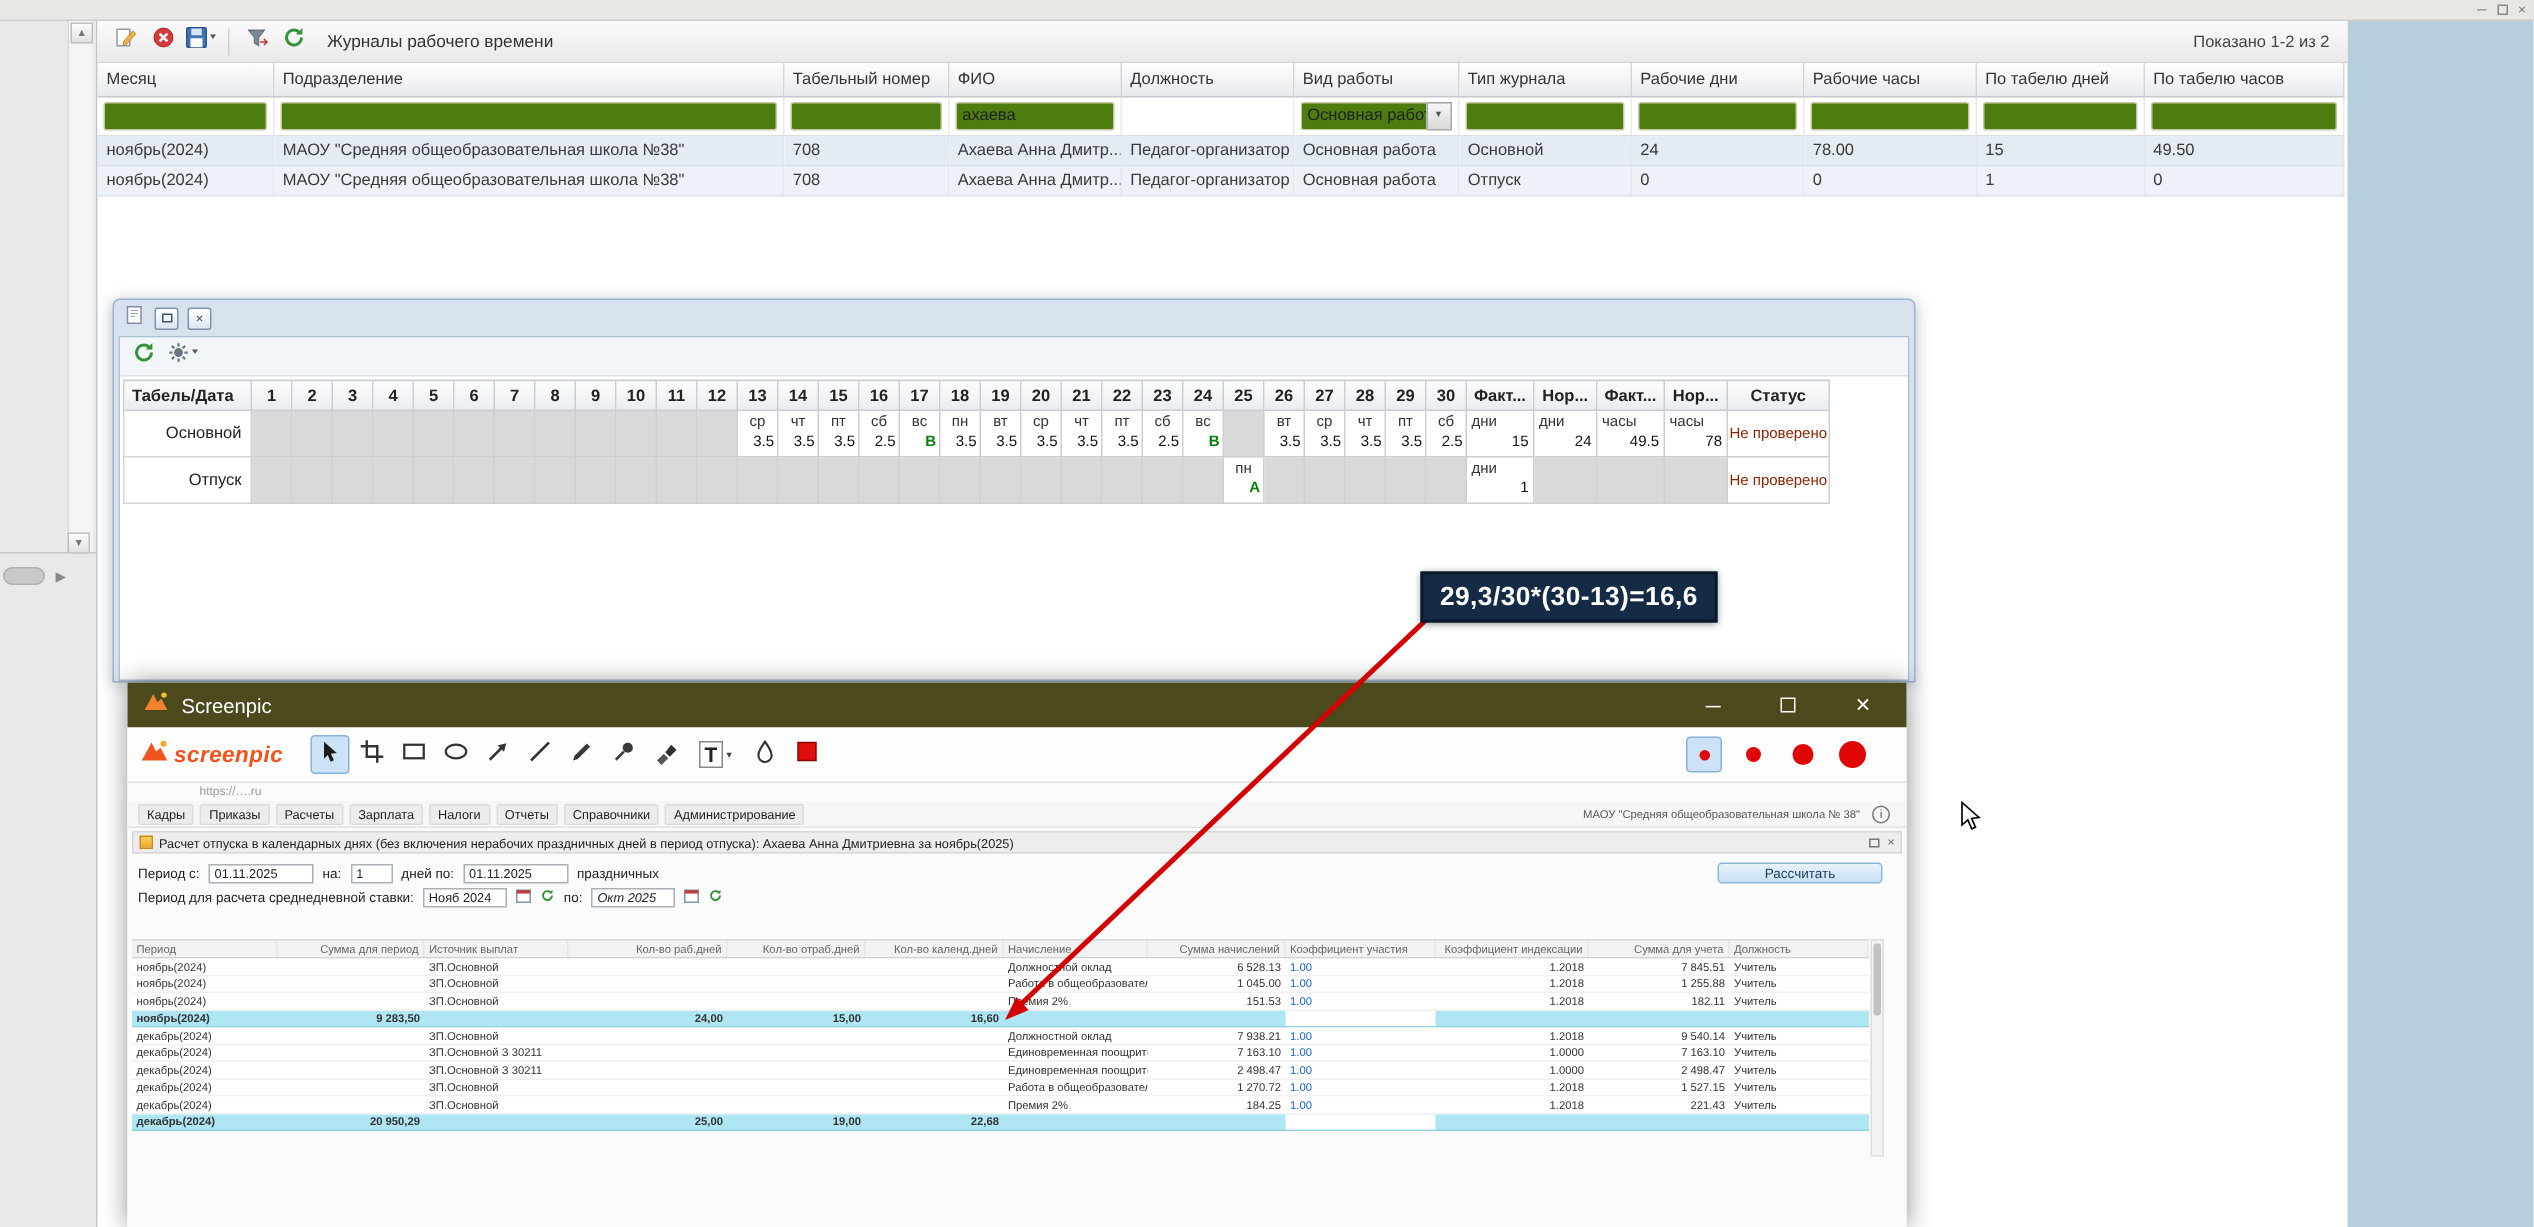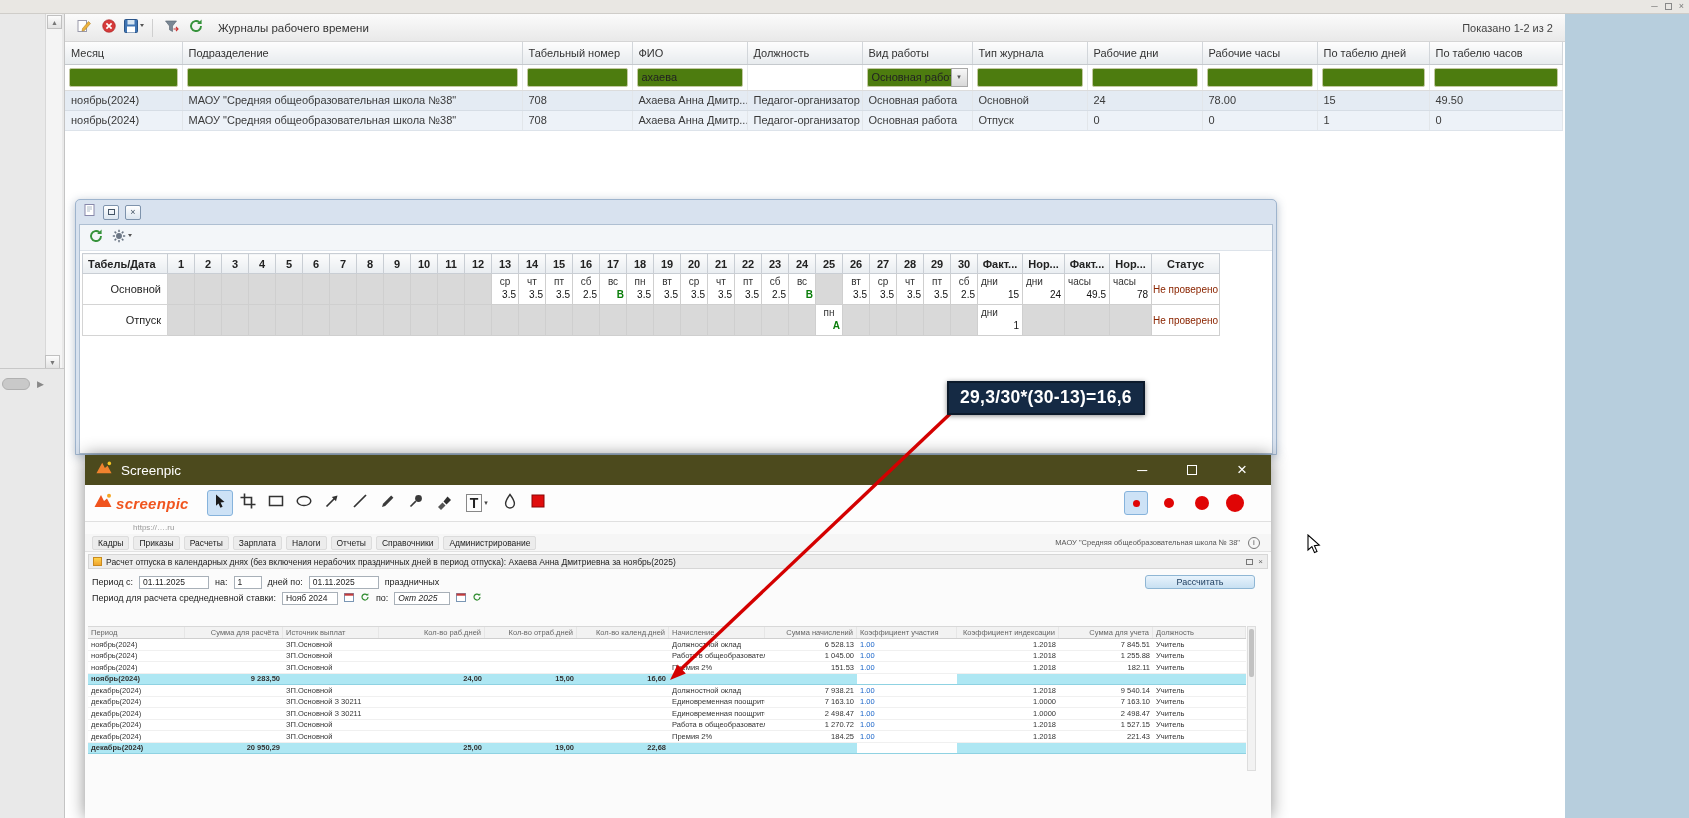--- a/index.html
+++ b/index.html
@@ -693,21 +693,21 @@
           <span><svg width="10" height="10">
                 <path d="M8 5a3 3 0 1 1-1-2.2" fill="none" stroke="#2e8b2e" stroke-width="1.2"></path>
                 <path d="M8.3 1.2 V3.6 H5.9 Z" fill="#2e8b2e"></path>
               </svg></span>
         </div>
         <div class="cap-btn">Рассчитать</div>
       </div>
       <div class="cap-table" id="capTable">
           <div class="cap-thead">
             <div class="cap-th" style="width:97px">Период</div>
-            <div class="cap-th r" style="width:98px">Сумма для расчёта</div>
+            <div class="cap-th r" style="width:98px">Сумма для период</div>
             <div class="cap-th" style="width:96px">Источник выплат</div>
             <div class="cap-th r" style="width:106px">Кол-во раб.дней</div>
             <div class="cap-th r" style="width:92px">Кол-во отраб.дней</div>
             <div class="cap-th r" style="width:92px">Кол-во календ.дней</div>
             <div class="cap-th" style="width:96px">Начисление</div>
             <div class="cap-th r" style="width:92px">Сумма начислений</div>
             <div class="cap-th" style="width:100px">Коэффициент участия</div>
             <div class="cap-th r" style="width:102px">Коэффициент индексации</div>
             <div class="cap-th r" style="width:94px">Сумма для учета</div>
             <div class="cap-th" style="width:93px">Должность</div>

